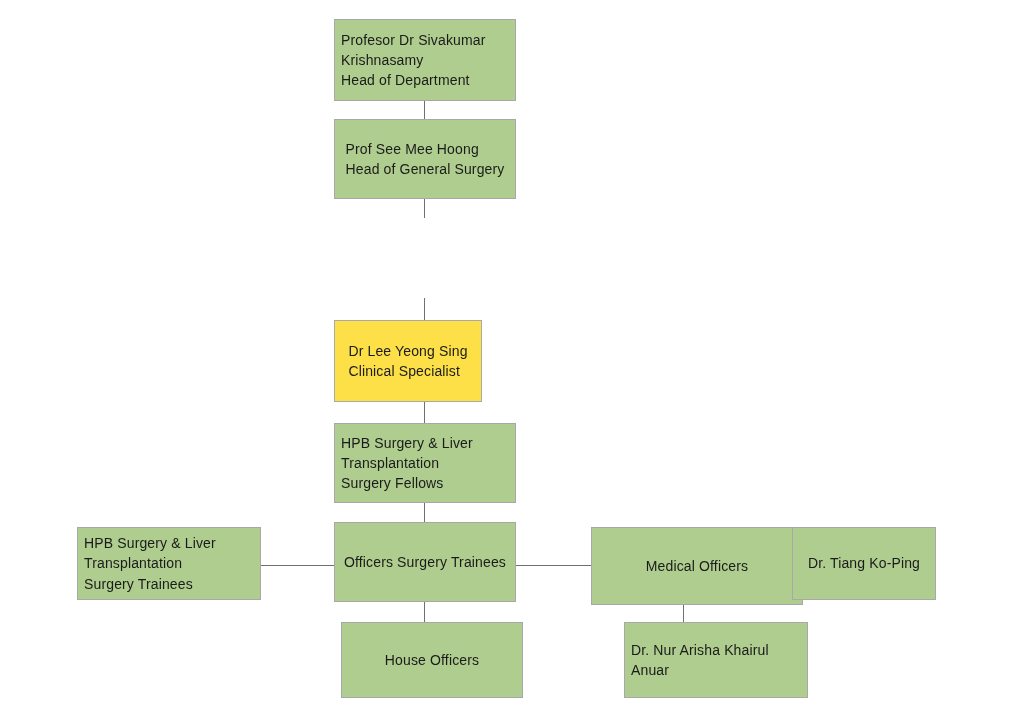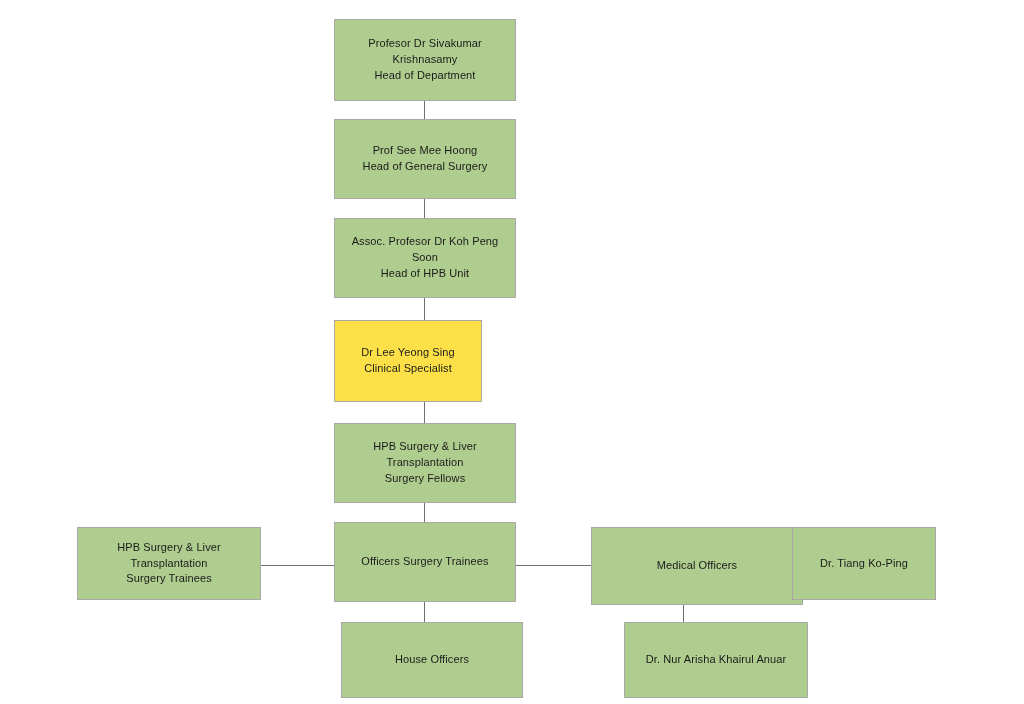--- a/index.html
+++ b/index.html
@@ -18,23 +18,22 @@
     overflow: hidden;
   }
   .node {
     position: absolute;
     box-sizing: border-box;
     background: #afcd8e;
     border: 1px solid #a8a8a8;
     display: flex;
     align-items: center;
     justify-content: center;
-    text-align: center;
     color: #1b1b1b;
-    font-size: 11px;
+    font-size: 14px;
     line-height: 1.45;
     letter-spacing: 0.01em;
     z-index: 2;
   }
   .node .label {
     display: block;
     padding: 0 6px;
     white-space: pre-line;
   }
   .conn {
@@ -60,24 +59,20 @@
     <div class="conn h" style="left: 775px; top: 565px; width: 17px; background: rgb(112, 112, 112);"></div>
     <div class="conn v" style="left: 683px; top: 605px; height: 17px; background: rgb(112, 112, 112);"></div>
     <div class="node" style="left: 334px; top: 19px; width: 182px; height: 82px; background: rgb(175, 205, 142); border-color: rgb(168, 168, 168);">
       <span class="label">Profesor Dr Sivakumar Krishnasamy
 Head of Department</span>
     </div>
     <div class="node" style="left: 334px; top: 119px; width: 182px; height: 80px; background: rgb(175, 205, 142); border-color: rgb(168, 168, 168);">
       <span class="label">Prof See Mee Hoong
 Head of General Surgery</span>
     </div>
-    <div class="node" style="left: 334px; top: 218px; width: 182px; height: 80px; background: rgb(175, 205, 142); border-color: rgb(168, 168, 168);">
-      <span class="label">Assoc. Profesor Dr Koh Peng Soon
-Head of HPB Unit</span>
-    </div>
     <div class="node" style="left: 334px; top: 320px; width: 148px; height: 82px; background: #fde047; border-color: rgb(168, 168, 168);">
       <span class="label">Dr Lee Yeong Sing
 Clinical Specialist</span>
     </div>
     <div class="node" style="left: 334px; top: 423px; width: 182px; height: 80px; background: rgb(175, 205, 142); border-color: rgb(168, 168, 168);">
       <span class="label">HPB Surgery &amp; Liver Transplantation
 Surgery Fellows</span>
     </div>
     <div class="node" style="left: 334px; top: 522px; width: 182px; height: 80px; background: rgb(175, 205, 142); border-color: rgb(168, 168, 168);">
       <span class="label">Officers Surgery Trainees</span>

